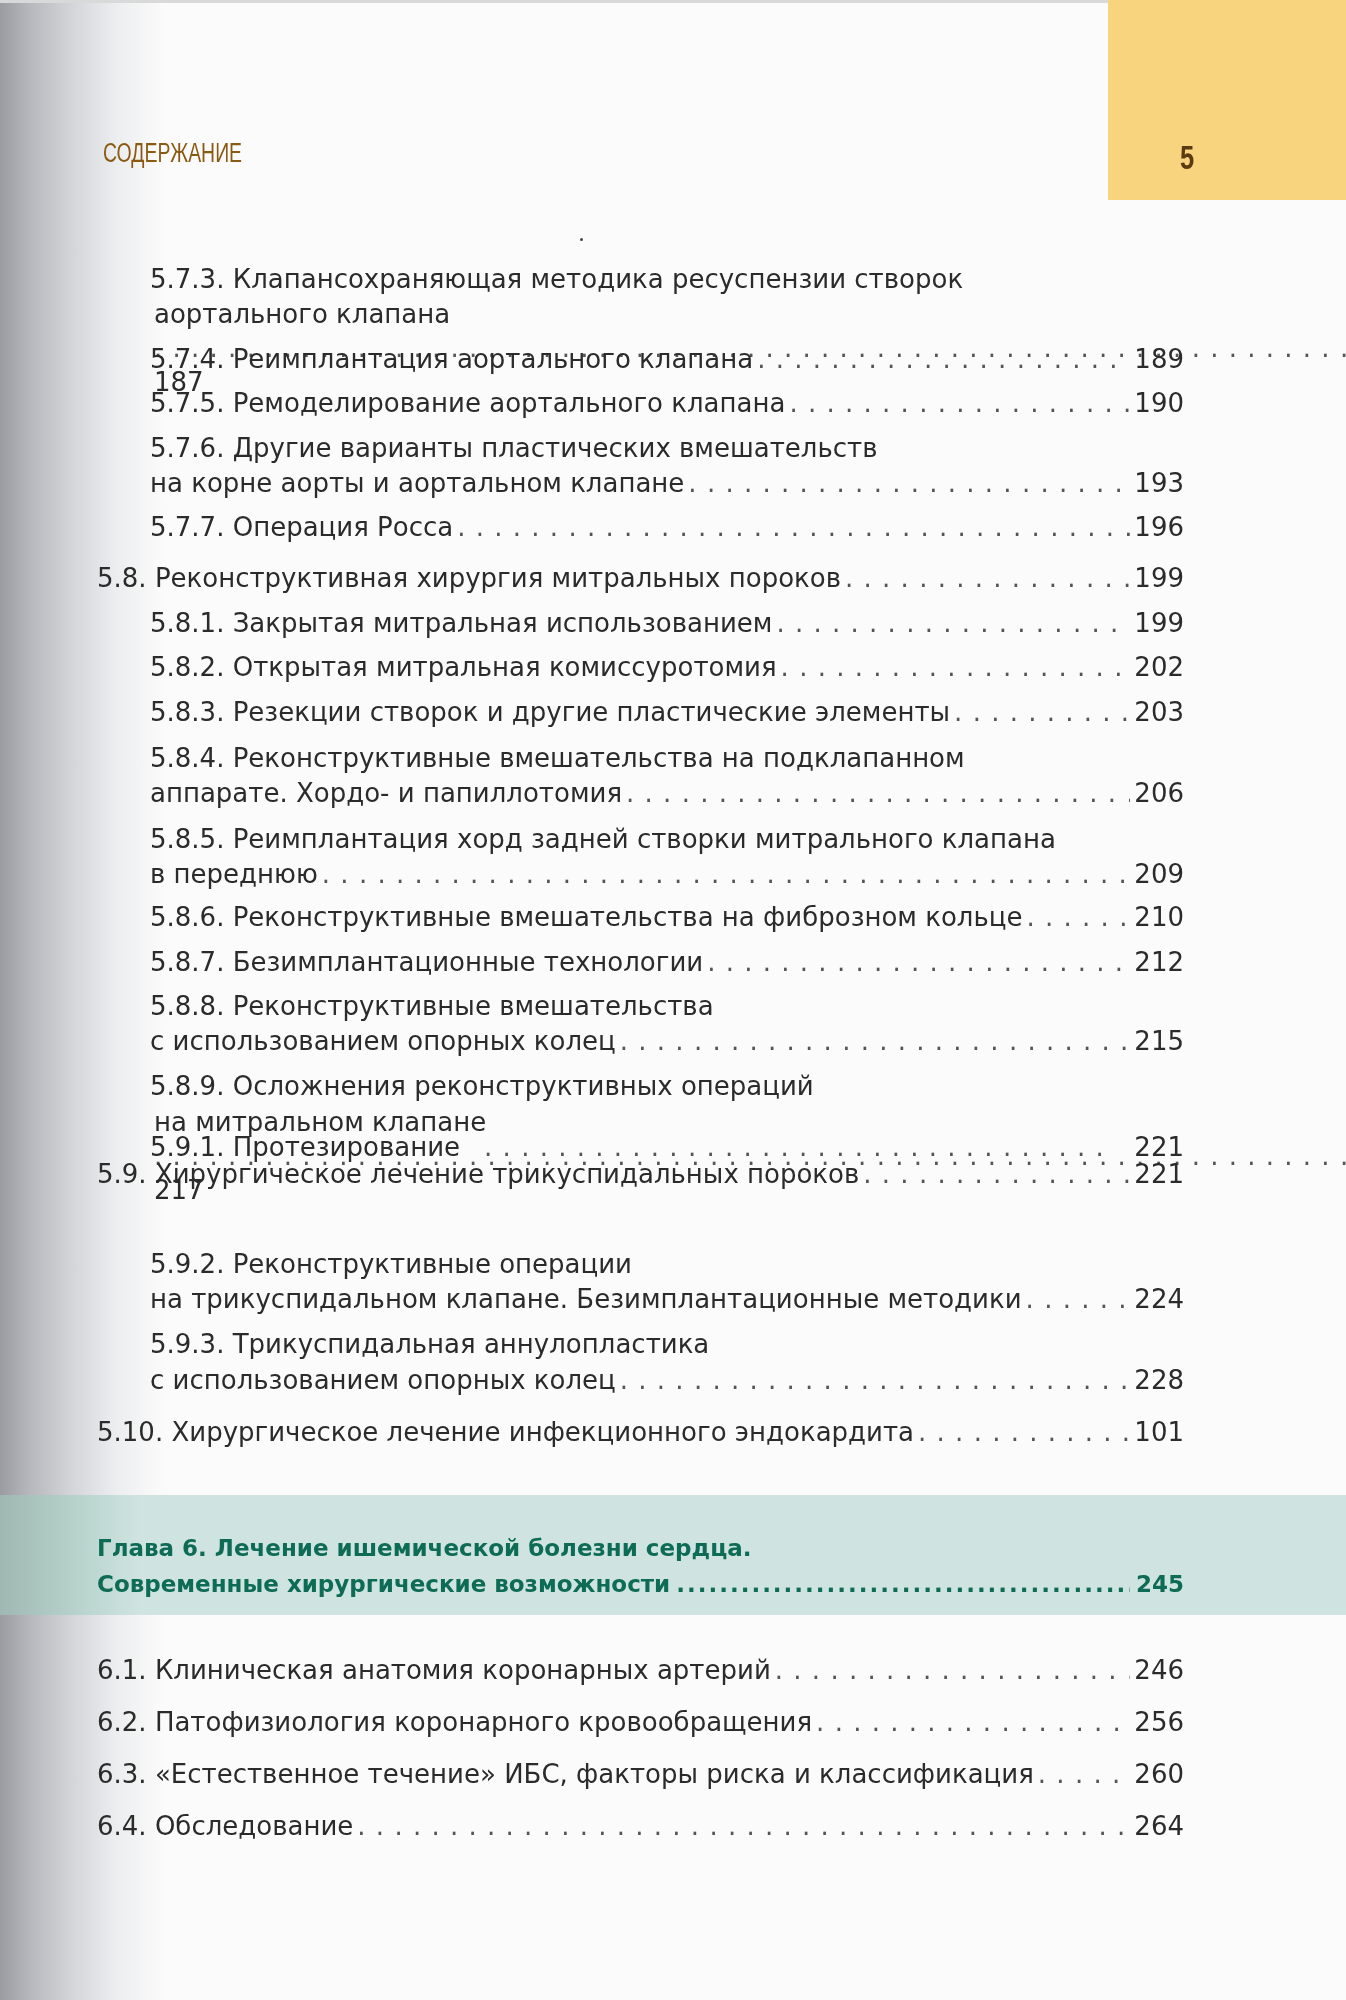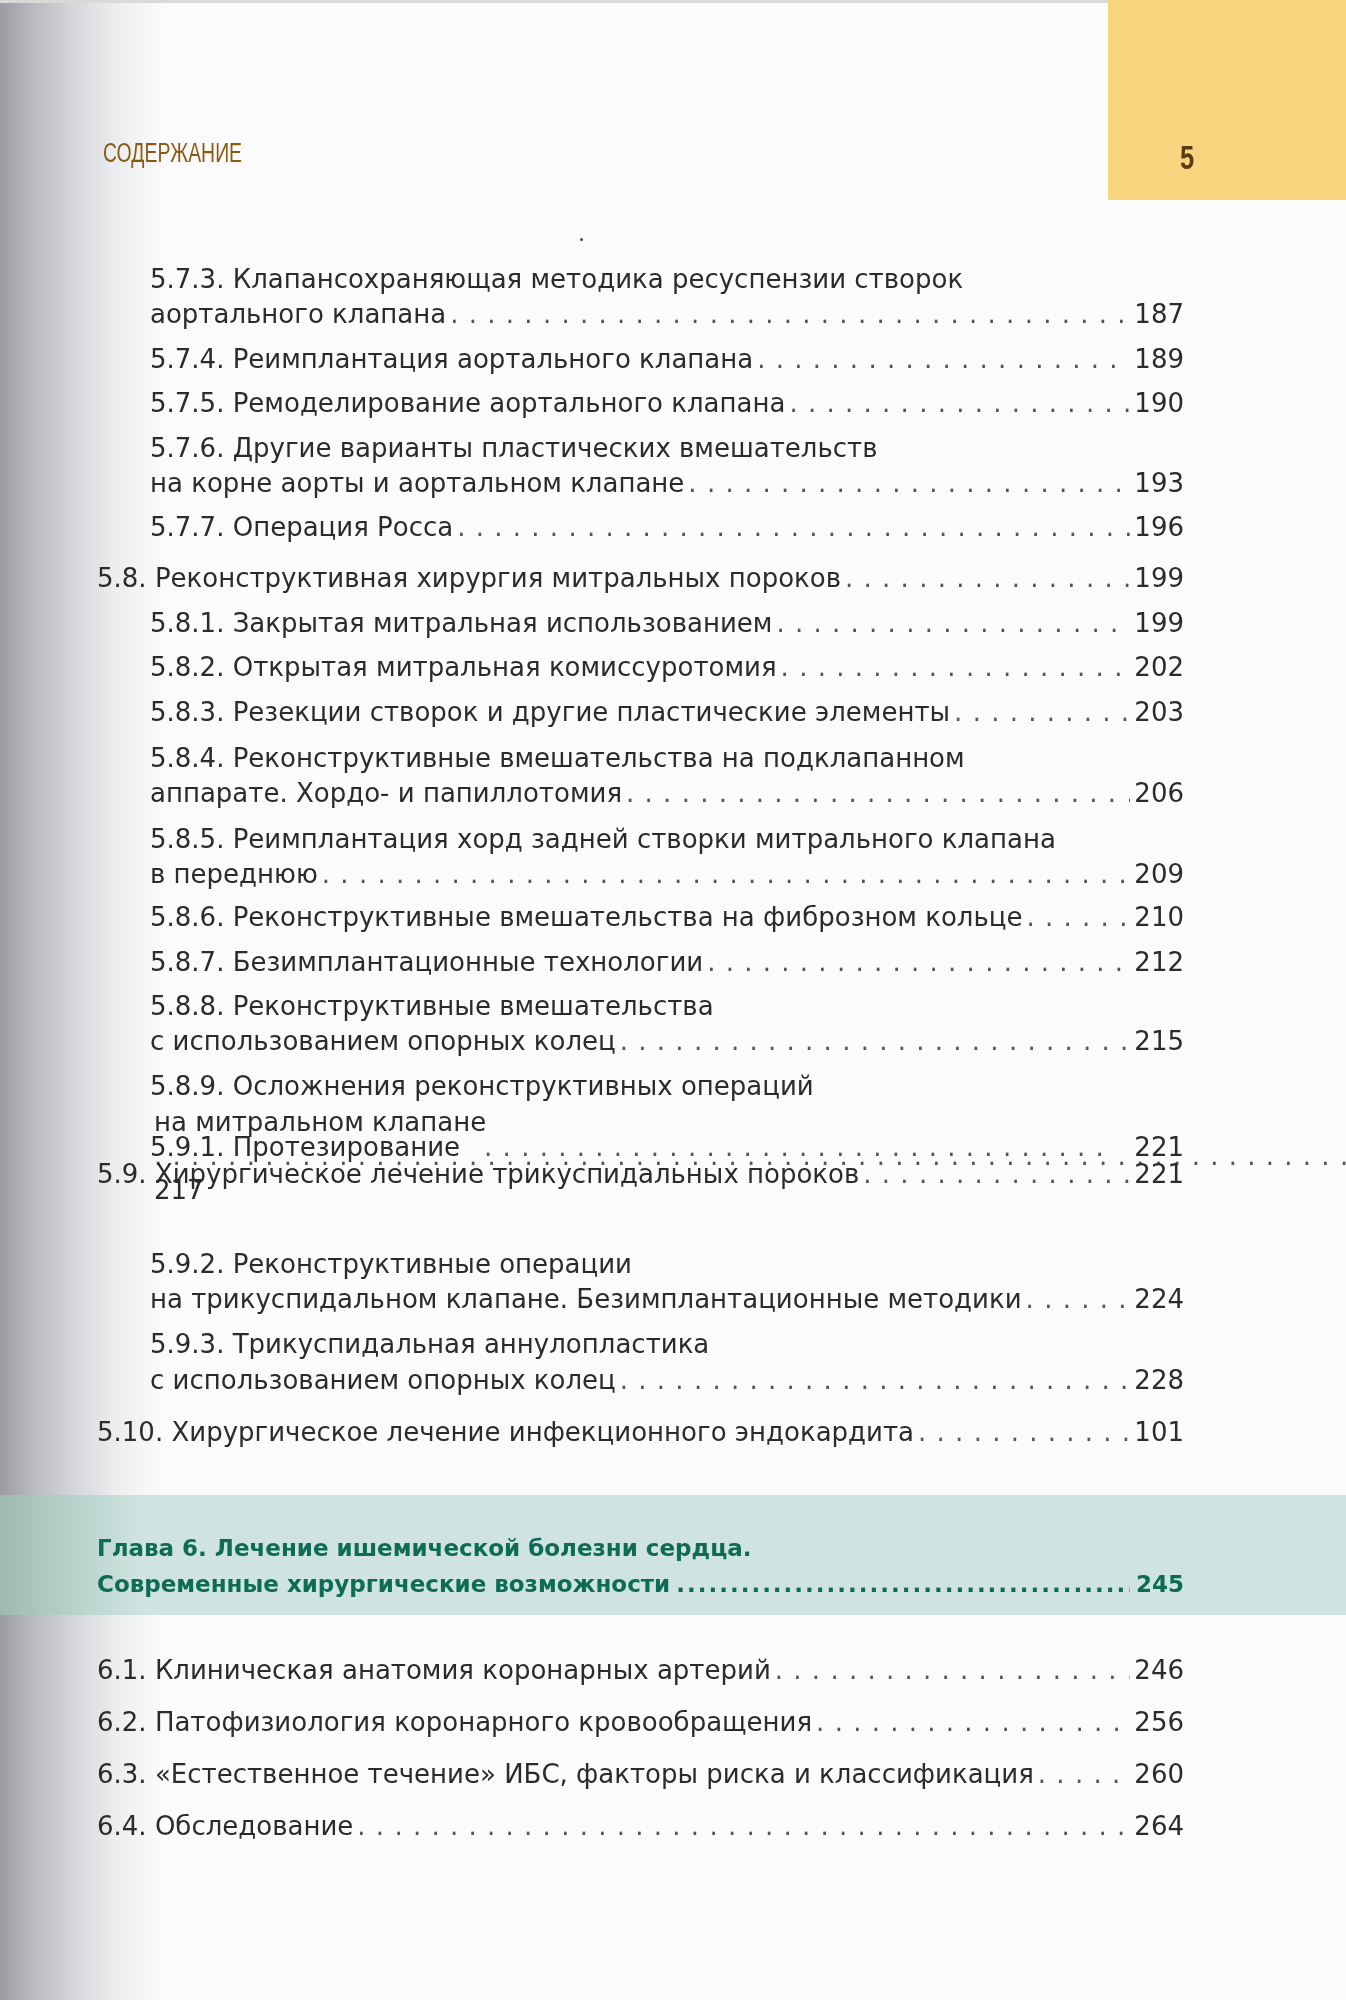--- a/index.html
+++ b/index.html
@@ -78,21 +78,21 @@
 <div class="page-tab">
   <div class="page-number">5</div>
 </div>
 <div class="dot-mark"></div>
 
 <div class="toc">
 
   <div class="row l3" style="top:262px;">
       <span class="label">5.7.3. Клапансохраняющая методика ресуспензии створок</span>
     </div>
-  <div class="row l3" style="top:297px;">
+  <div class="row l3" style="top:297px;flex-direction:column;">
       <span class="label">аортального клапана</span>
       <span class="leader"></span>
       <span class="page">187</span>
     </div>
 
   <div class="row l3" style="top:342px;">
       <span class="label">5.7.4. Реимплантация аортального клапана</span>
       <span class="leader"></span>
       <span class="page">189</span>
     </div>

